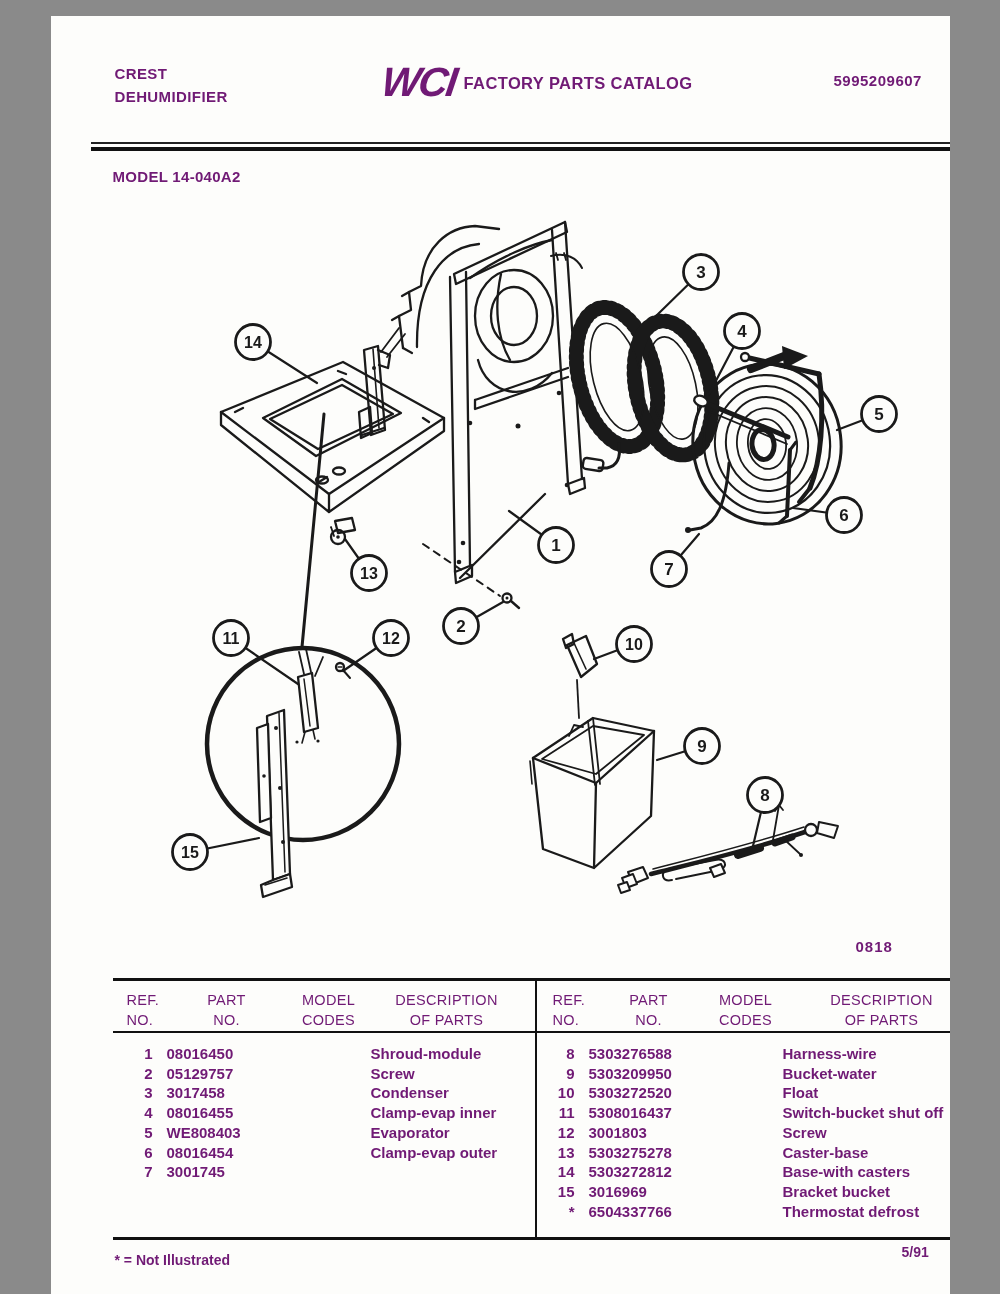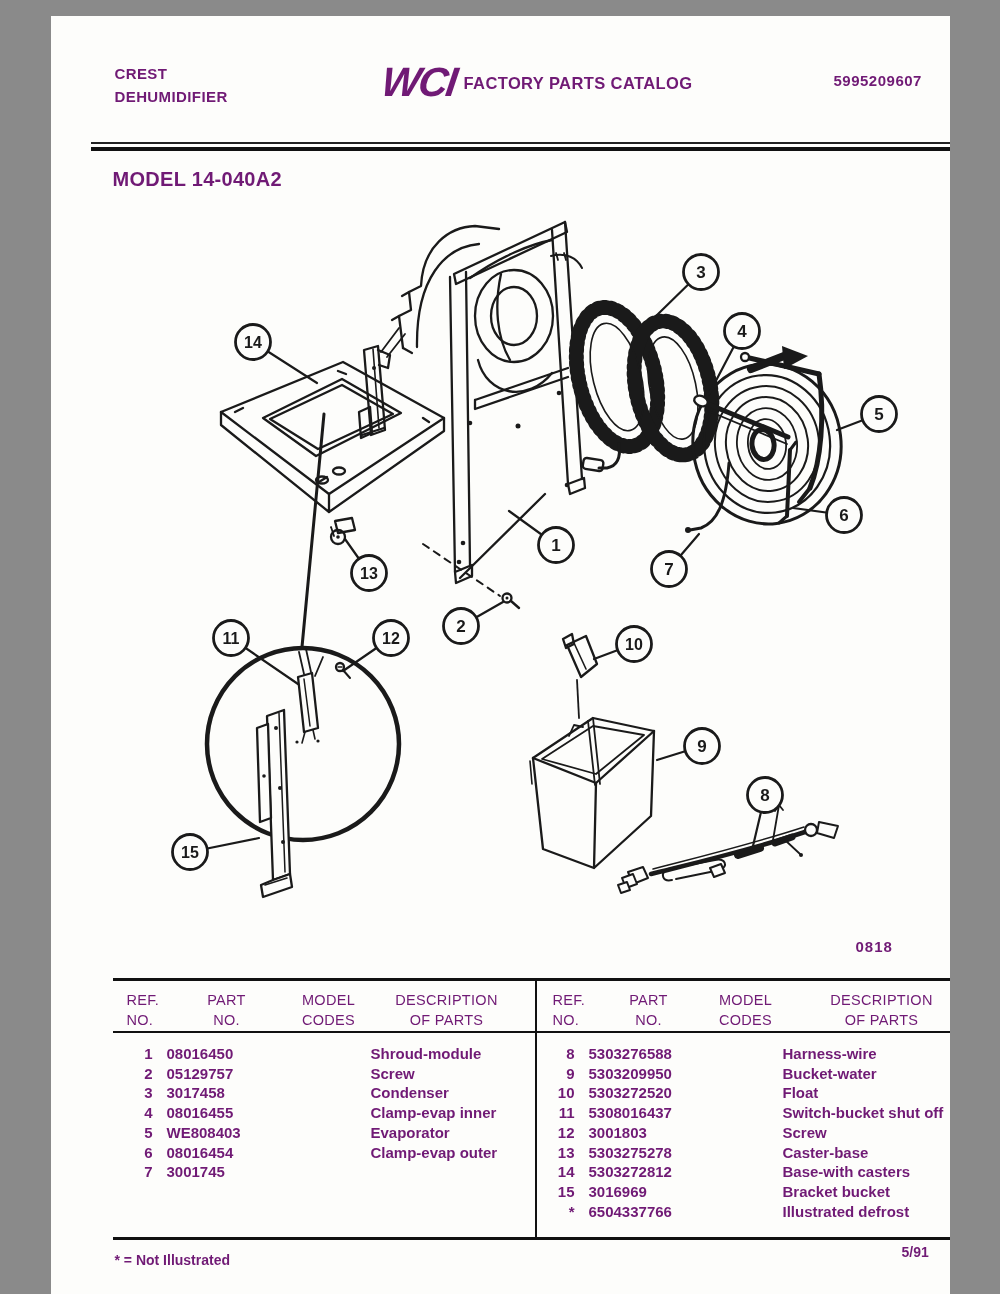--- a/index.html
+++ b/index.html
@@ -10,21 +10,21 @@
   }
   .abs{position:absolute;}
   
   .brand{left:64px;top:46px;font-size:15px;font-weight:700;letter-spacing:.4px;line-height:23px;white-space:pre-line;}
   .wci-logo{left:331px;top:44px;font-size:41px;font-weight:900;font-style:italic;
     transform:skewX(-8deg);letter-spacing:-2px;line-height:44px;}
   .catalog-title{left:413px;top:58px;font-size:16.5px;font-weight:700;letter-spacing:.4px;}
   .pub-no{left:783px;top:56px;font-size:15px;font-weight:700;letter-spacing:.5px;}
   .rule-thin{left:40px;top:126px;width:898px;height:2px;background:#222;}
   .rule-thick{left:40px;top:131px;width:898px;height:4px;background:#111;}
-  .model-line{left:62px;top:152px;font-size:20px;font-weight:700;letter-spacing:.3px;}
+  .model-line{left:62px;top:152px;font-size:15px;font-weight:700;letter-spacing:.3px;}
   .figure-no{left:805px;top:922px;font-size:15px;font-weight:600;letter-spacing:1px;}
   
   .diagram-svg{left:0;top:170px;}
   
   .parts-table{left:62px;top:962px;width:876px;height:256px;
     border-top:3px solid #111;border-bottom:3px solid #111;}
   .tbl-divider{left:422px;top:0;bottom:0;width:2.5px;background:#111;}
   .tbl-sep{left:0;top:50px;right:0;height:2px;background:#111;}
   .tbl-group{position:absolute;top:0;bottom:0;}
   .tbl-group.left{left:8px;width:404px;}
@@ -435,21 +435,21 @@
           <div class="pt-row">
             <div class="cell ref">15</div>
             <div class="cell part">3016969</div>
             <div class="cell codes"></div>
             <div class="cell desc">Bracket bucket</div>
           </div>
           <div class="pt-row">
             <div class="cell ref">*</div>
             <div class="cell part">6504337766</div>
             <div class="cell codes"></div>
-            <div class="cell desc">Illustrated defrost</div>
+            <div class="cell desc">Thermostat defrost</div>
           </div>
         </div>
     </div>
   </div>
 
   <div class="abs foot-note">* = Not Illustrated</div>
   <div class="abs foot-date">5/91</div>
 
 </div>
 

